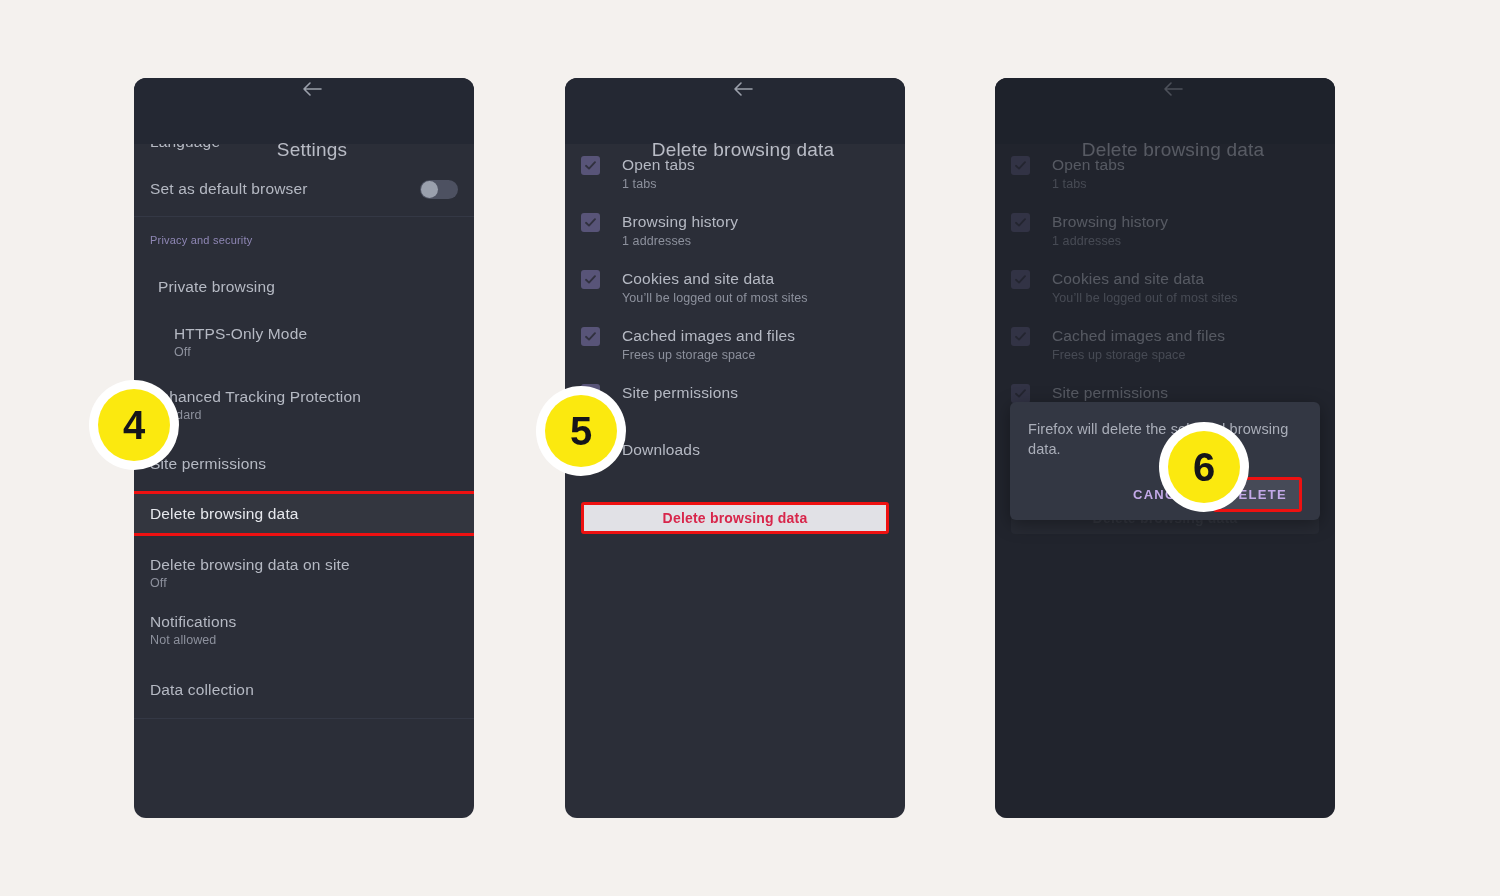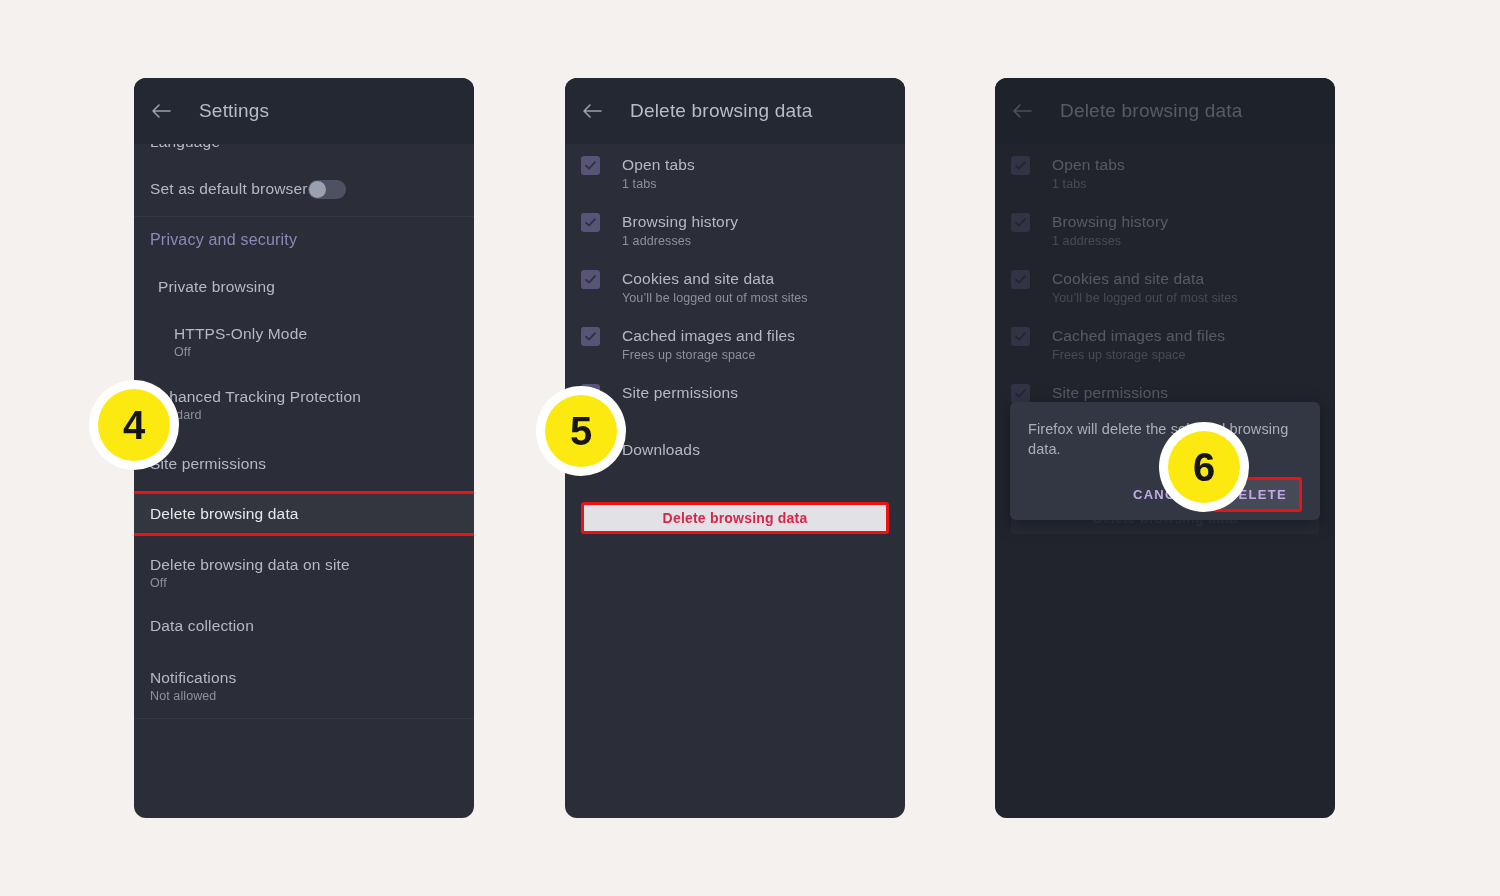--- a/index.html
+++ b/index.html
@@ -35,21 +35,22 @@
 
   .phone-inner { position: relative; width: 100%; height: 100%; }
 
   
   .appbar {
     height: 66px;
     background: #242833;
     display: flex;
     align-items: center;
     padding-left: 16px;
-    gap: 27px;
+    gap: 39px;
+    flex-direction: column;
   }
   .back-arrow {
     width: 22px; height: 22px;
     flex: 0 0 auto;
     display: block;
   }
   .back-arrow svg { display: block; }
   .appbar-title {
     font-size: 19px;
     color: #b9bcc6;
@@ -60,36 +61,37 @@
   
   .settings-list {
     position: relative;
     padding-top: 0;
   }
   .row {
     position: relative;
     padding: 0 16px;
     display: flex;
     align-items: center;
+    justify-content: space-between;
   }
   .row-text { display: flex; flex-direction: column; gap: 2px; }
   .row-title {
     font-size: 15.5px;
     color: #b5b9c3;
     letter-spacing: .15px;
     white-space: nowrap;
   }
   .row-sub {
     font-size: 12.5px;
     color: #8d919d;
     letter-spacing: .1px;
     white-space: nowrap;
   }
   .section-head {
-    font-size: 16px;
+    font-size: 11px;
     color: #8f87b5;
     letter-spacing: .2px;
     padding: 0 16px;
     display: flex;
     align-items: center;
   }
   .divider {
     height: 1px;
     background: #343845;
     margin: 0;
@@ -339,30 +341,30 @@
           </span>
         </div>
 
         <div class="row" style="height:62px;padding-top:12px;">
           <span class="row-text">
             <span class="row-title">Delete browsing data on site</span>
             <span class="row-sub">Off</span>
           </span>
         </div>
 
-        <div class="row" style="height:56px;">
-          <span class="row-text">
-            <span class="row-title">Data collection</span>
-          </span>
-        </div>
-
         <div class="row" style="height:64px;">
           <span class="row-text">
             <span class="row-title">Notifications</span>
             <span class="row-sub">Not allowed</span>
+          </span>
+        </div>
+
+        <div class="row" style="height:56px;">
+          <span class="row-text">
+            <span class="row-title">Data collection</span>
           </span>
         </div>
 
         <div class="divider"></div>
 
 
 
       </div>
     </div>
   </div>

